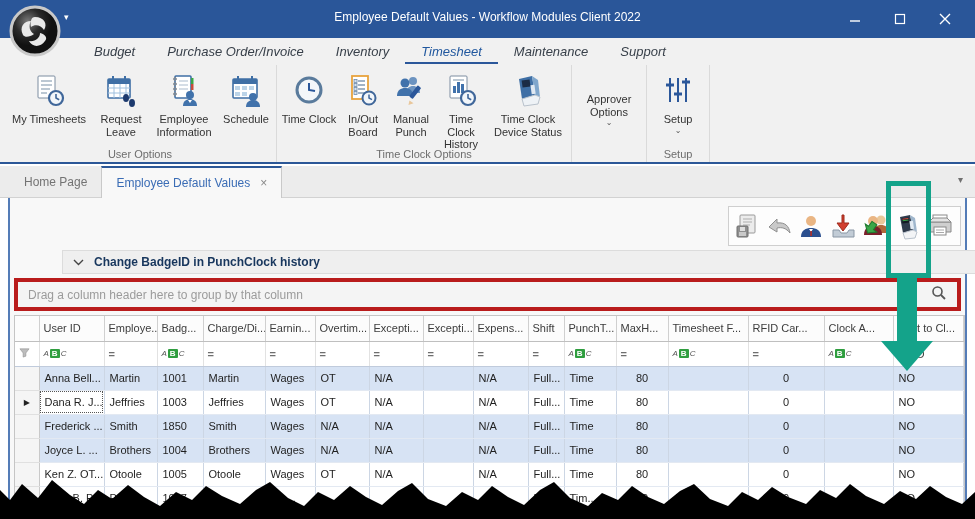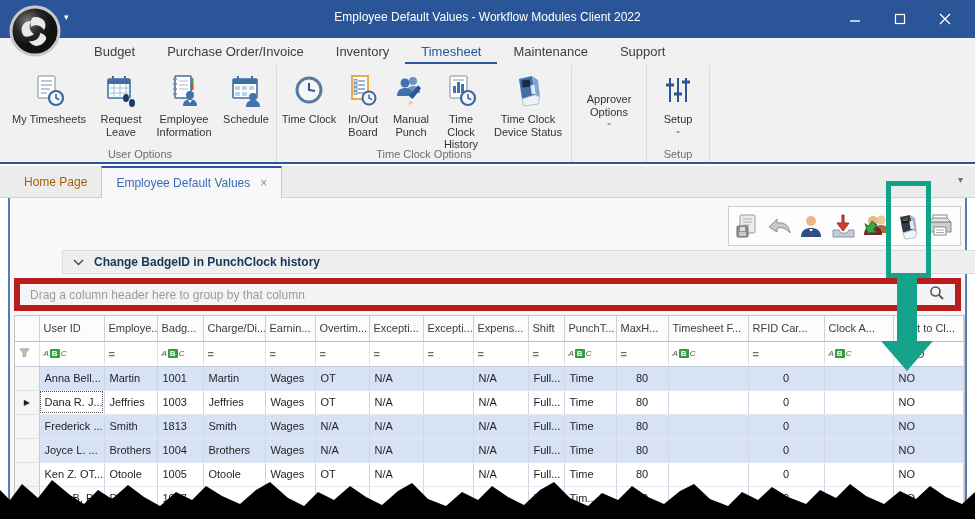--- a/index.html
+++ b/index.html
@@ -8,51 +8,51 @@
 
   
   .titlebar{position:absolute;left:0;top:0;width:975px;height:38px;background:#2a5699;}
   .app-logo{position:absolute;left:9px;top:5px;width:52px;height:52px;z-index:30;}
   .logo-caret{position:absolute;left:64px;top:13px;color:#fff;font-size:9px;line-height:9px;}
   .title-text{position:absolute;left:0;right:0;top:10px;text-align:center;color:#fff;font-size:12px;}
   .win-controls{position:absolute;right:8px;top:0;height:38px;display:flex;align-items:center;}
   .wc{width:45px;height:30px;display:flex;align-items:center;justify-content:center;}
 
   
-  .ribbon-tabs{position:absolute;left:0;top:38px;width:975px;height:27px;background:#f1f1f1;display:flex;align-items:center;padding-left:78px;}
+  .ribbon-tabs{position:absolute;left:0;top:38px;width:975px;height:27px;background:#f1f1f1;display:flex;align-items:center;padding-left:78px;font-style:italic;}
   .rtab{padding:4px 16px 5px 16px;font-size:13px;color:#38404a;cursor:default;}
   .rtab.sel{color:#20579e;border-bottom:2px solid #2b579a;padding-bottom:3px;}
 
   
   .ribbon-body{position:absolute;left:0;top:65px;width:975px;height:99px;background:#f1f1f1;border-bottom:2px solid #2b5797;display:flex;align-items:stretch;padding-left:4px;}
   .rgroup{position:relative;display:flex;align-items:flex-start;padding:4px 2px 16px 2px;border-right:1px solid #dadada;}
   .rgroup-label{position:absolute;left:0;right:0;bottom:2px;text-align:center;font-size:11px;color:#6d6d6d;white-space:nowrap;}
   .rbtn{display:flex;flex-direction:column;align-items:center;padding-top:2px;font-size:11px;color:#333;text-align:center;line-height:1.15;cursor:default;}
   .rbtn .ricon{width:38px;height:40px;display:flex;align-items:center;justify-content:center;}
   .rbtn .rlabel{margin-top:2px;white-space:pre-line;}
   .rbtn .chev{font-size:8px;color:#555;line-height:8px;margin-top:1px;}
 
   
   .doctabs{position:absolute;left:0;top:166px;width:975px;height:32px;background:#ececec;border-bottom:1px solid #d2d2d2;display:flex;align-items:flex-end;padding-left:10px;}
-  .dtab{height:31px;display:flex;align-items:center;padding:0 14px;font-size:12px;color:#a16207;}
+  .dtab{height:31px;display:flex;align-items:center;padding:0 14px;font-size:12px;color:#737373;}
   .dtab.active{background:#f8f8f8;border:1px solid #c9c9c9;border-top:2px solid #2b5797;border-bottom:none;color:#3a6cb5;height:32px;margin-bottom:-1px;}
   .dtab .closex{margin-left:10px;color:#8a8a8a;font-size:12px;}
   .tabstrip-caret{position:absolute;right:12px;top:174px;color:#707070;font-size:10px;}
 
   
   .content{position:absolute;left:8px;top:198px;width:959px;height:321px;background:#f8f8f8;border-left:2px solid #547cb7;border-right:2px solid #547cb7;}
 
   .toolbar{position:absolute;right:4px;top:8px;width:233px;height:40px;background:#fdfdfd;border:1px solid #cfcfcf;display:flex;align-items:center;justify-content:flex-end;padding:0 6px;gap:5px;}
   .tbi{width:28px;height:30px;display:flex;align-items:center;justify-content:center;}
 
   .section-hdr{position:absolute;left:4px;top:52px;width:947px;height:24px;background:#efefef;border:1px solid #dcdcdc;display:flex;align-items:center;padding-left:10px;margin-left:48px;}
   .section-hdr .chevron{margin-right:10px;display:flex;}
   .section-hdr .stitle{font-size:12px;font-weight:bold;color:#17365d;}
 
-  .groupbar{position:absolute;left:4px;top:80px;width:947px;height:33px;background:#f4f4f4;border:6px solid #b91c1c;display:flex;align-items:center;padding:0 10px;}
+  .groupbar{position:absolute;left:4px;top:80px;width:947px;height:33px;background:#f4f4f4;border:4px solid #b91c1c;display:flex;align-items:center;padding:0 10px;}
   .groupbar .gtext{font-size:12px;color:#9b9b9b;flex:1;}
 
   
   .gridwrap{position:absolute;left:4px;top:117px;width:951px;height:204px;background:#fff;border:1px solid #c5c5c5;border-bottom:none;overflow:hidden;}
   table.grid{border-collapse:collapse;table-layout:fixed;width:948px;}
   .grid th,.grid td{overflow:hidden;white-space:nowrap;text-overflow:clip;}
   .hcell{height:25px;background:#fcfcfc;border-right:1px solid #d0d0d0;border-bottom:1px solid #bfbfbf;font-size:11px;font-weight:normal;color:#3c3c3c;text-align:left;padding:0 4px;}
   .fcell{height:25px;background:#fff;border-right:1px solid #e2e2e2;border-bottom:1px solid #c0cbdc;padding:0 4px;font-size:11px;color:#444;}
   .fcell .fwrap{display:flex;align-items:center;gap:4px;}
   .eq{color:#6e6e6e;font-weight:bold;font-size:11px;}
@@ -603,21 +603,21 @@
               <td class="dcell r">80</td>
               <td class="dcell"></td>
               <td class="dcell r">0</td>
               <td class="dcell"></td>
               <td class="dcell">NO</td>
             </tr>
             <tr class="blue">
               <td class="indcell"></td>
               <td class="dcell">Frederick ...</td>
               <td class="dcell">Smith</td>
-              <td class="dcell">1813</td>
+              <td class="dcell">1850</td>
               <td class="dcell">Smith</td>
               <td class="dcell">Wages</td>
               <td class="dcell">N/A</td>
               <td class="dcell">N/A</td>
               <td class="dcell"></td>
               <td class="dcell">N/A</td>
               <td class="dcell">Full...</td>
               <td class="dcell">Time</td>
               <td class="dcell r">80</td>
               <td class="dcell"></td>

